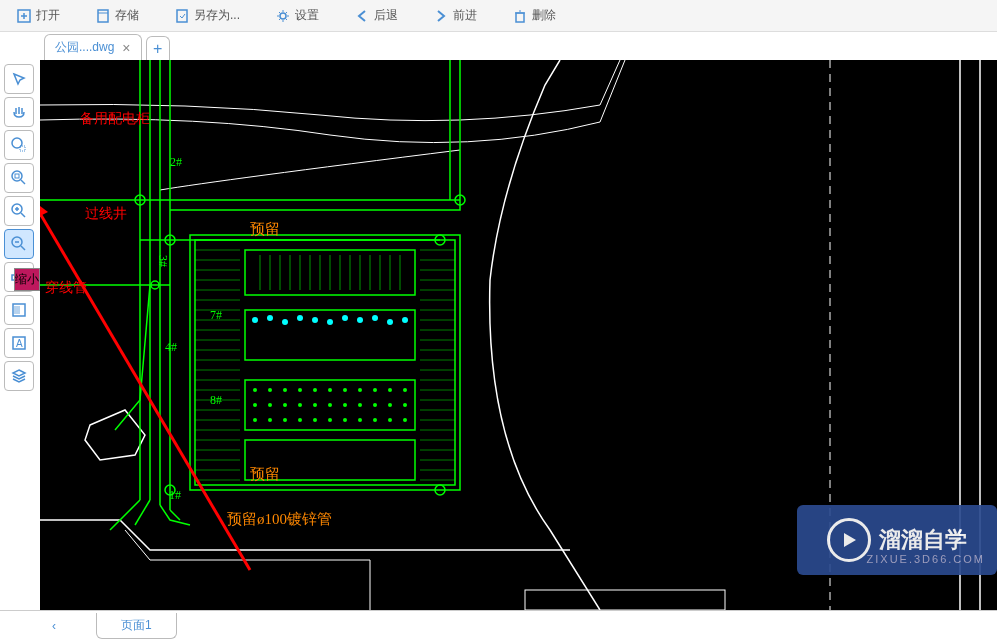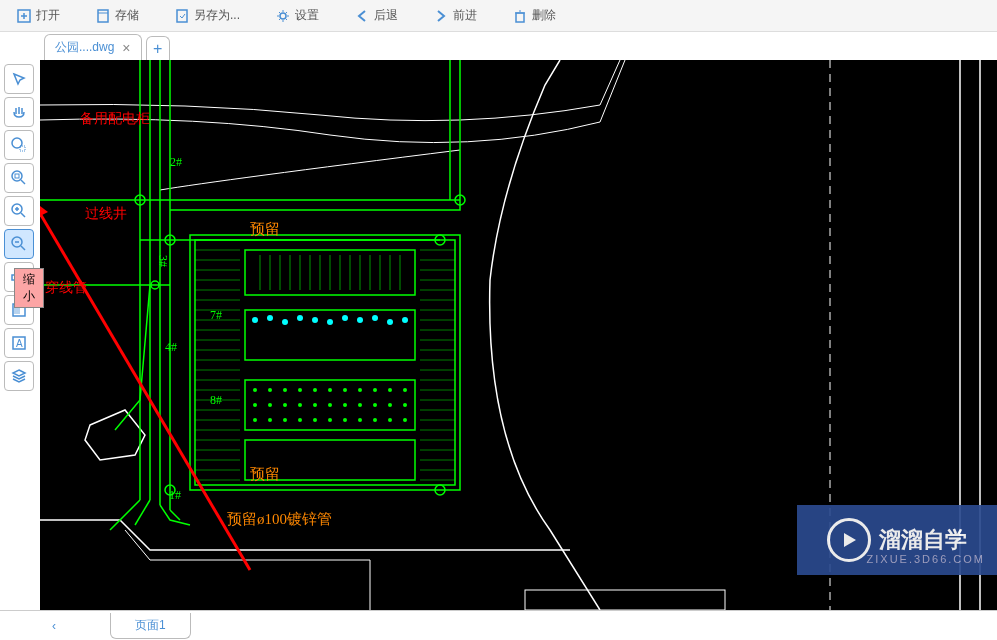--- a/index.html
+++ b/index.html
@@ -106,23 +106,23 @@
       background: #fff;
     }
     .palette-btn.active {
       background: #d0e7ff;
       border-color: #4a8fd4;
     }
     .tooltip {
       position: absolute;
       left: 14px;
       top: 208px;
-      background: #fca5a5;
+      background: #be185d;
       border: 1px solid #888;
-      padding: 2px 8px;
+      padding: 2px 0;
       font-size: 12px;
       z-index: 100;
     }
     
     
     .canvas-area {
       flex: 1;
       background: #000;
       position: relative;
       overflow: hidden;
@@ -147,41 +147,42 @@
       display: flex;
       align-items: center;
       padding-left: 44px;
     }
     .page-tab {
       padding: 4px 24px;
       border: 1px solid #bbb;
       border-top: none;
       border-radius: 0 0 6px 6px;
       color: #4a8fd4;
-      margin-left: 46px;
+      margin-left: 32px;
     }
     .nav-arrow {
       color: #4a8fd4;
       padding: 0 8px;
       cursor: pointer;
     }
     
     
     .watermark {
       position: absolute;
       right: 0;
       bottom: 35px;
       width: 200px;
       height: 70px;
       background: #2b4a8f;
       display: flex;
       align-items: center;
       justify-content: center;
       gap: 8px;
       opacity: 0.92;
+      border-radius: 6px;
     }
     .watermark-play {
       width: 44px;
       height: 44px;
       border: 3px solid #fff;
       border-radius: 50%;
       display: flex;
       align-items: center;
       justify-content: center;
     }

